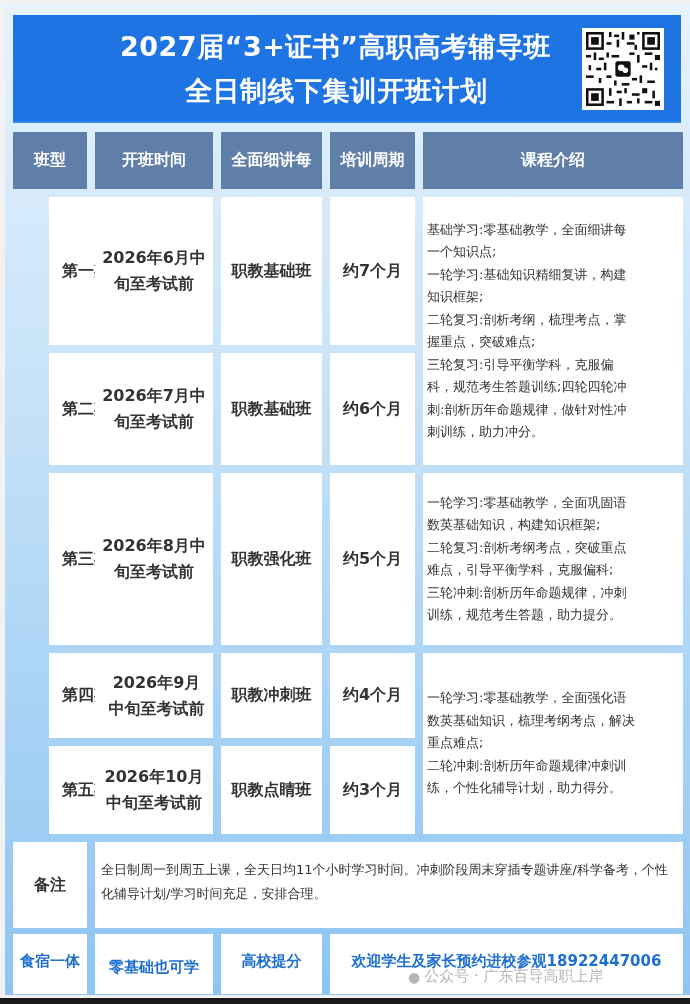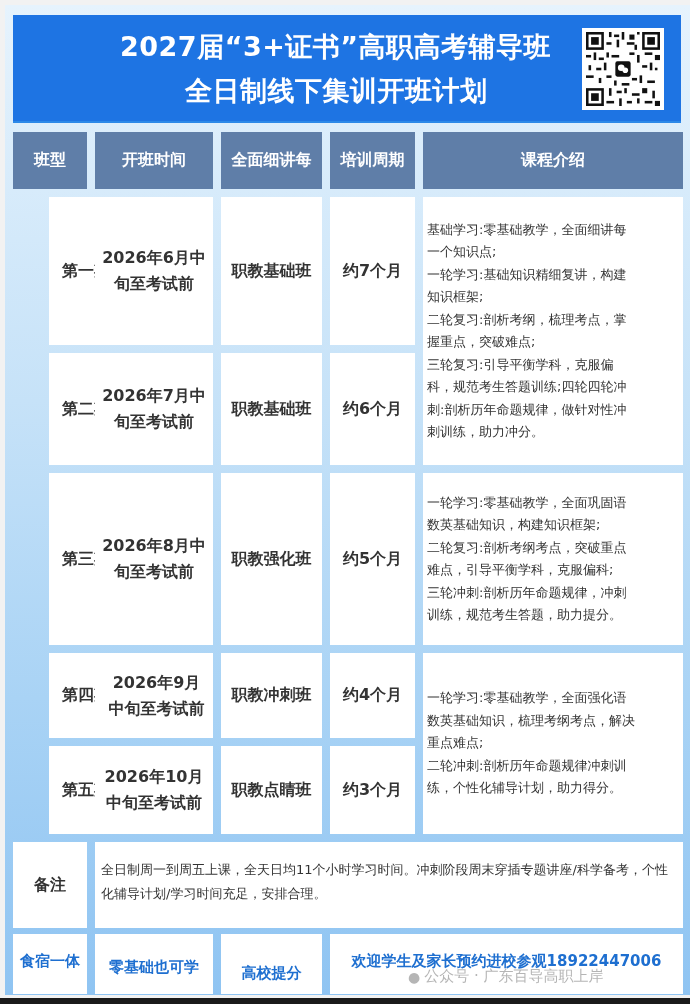--- a/index.html
+++ b/index.html
@@ -203,21 +203,21 @@
     <div>二轮冲刺:剖析历年命题规律冲刺训</div>
     <div>练，个性化辅导计划，助力得分。</div>
   </div>
 </div>
 
 <div class="cell c1 note-label" style="top:842px;height:86px;">备注</div>
 <div class="cell note-text" style="left:95px;width:588px;top:842px;height:86px;">全日制周一到周五上课，全天日均11个小时学习时间。冲刺阶段周末穿插专题讲座/科学备考，个性化辅导计划/学习时间充足，安排合理。</div>
 
 <div class="cell foot" style="left:13px;width:74px;top:934px;height:60px;align-items:flex-start;padding-top:18px;">食宿一体</div>
 <div class="cell foot" style="left:95px;width:118px;top:934px;height:60px;align-items:flex-start;padding-top:24px;">零基础也可学</div>
-<div class="cell foot" style="left:221px;width:101px;top:934px;height:60px;align-items:flex-start;padding-top:30px;">高校提分</div>
+<div class="cell foot" style="left:221px;width:101px;top:934px;height:60px;align-items:flex-start;padding-top:18px;">高校提分</div>
 <div class="cell foot" style="left:330px;width:353px;top:934px;height:60px;align-items:flex-start;padding-top:18px;">欢迎学生及家长预约进校参观18922447006</div>
 
 <div class="watermark">
   <span style="font-size:14px;">●</span>
   <span>公众号 · 广东百导高职上岸</span>
 </div>
 
 <div class="bottom-bar"></div>
 
 </body></html>

